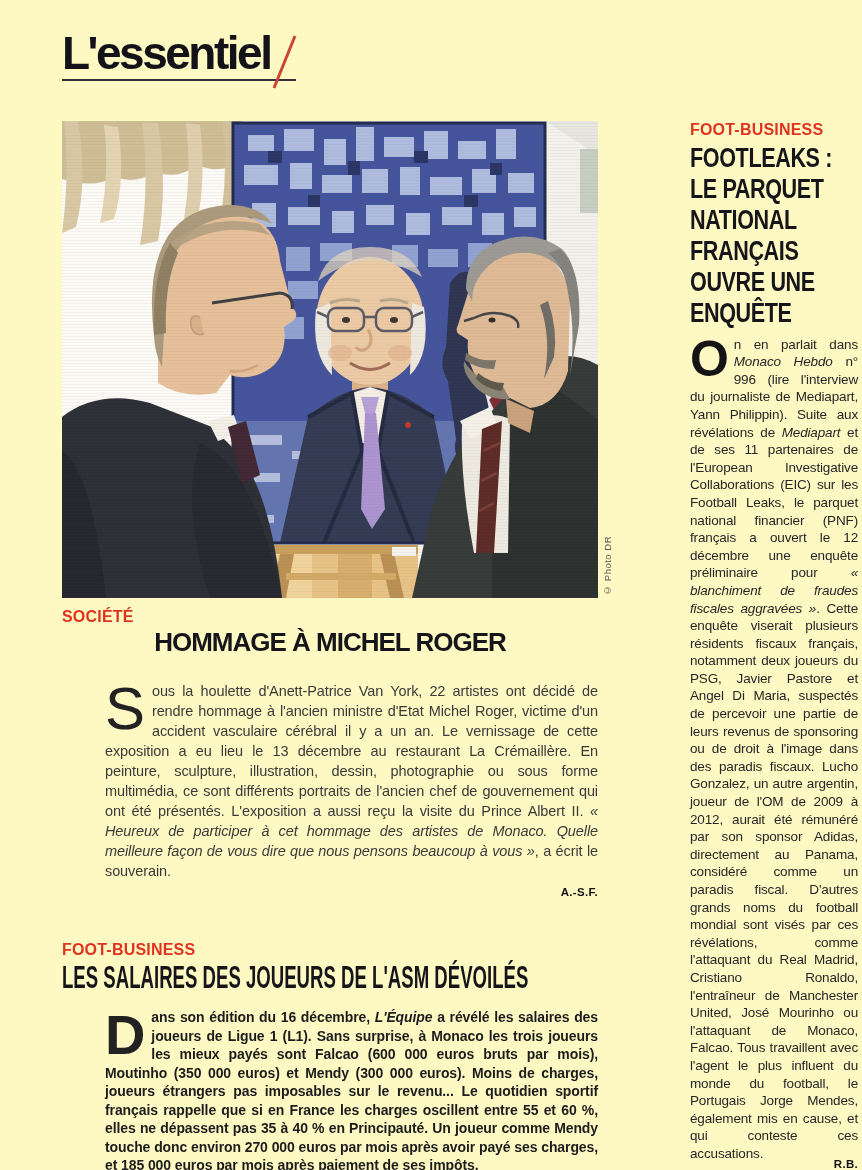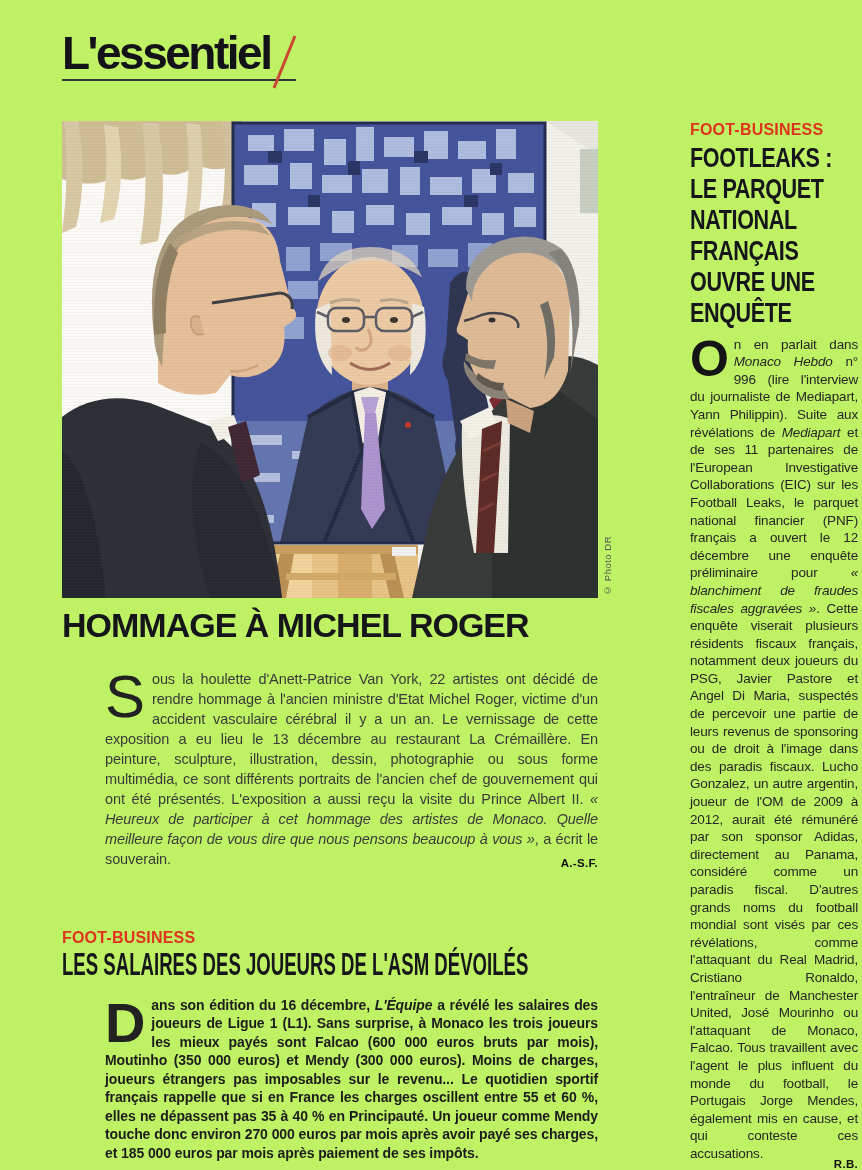--- a/index.html
+++ b/index.html
@@ -1,20 +1,20 @@
 <!DOCTYPE html>
 <html lang="fr"><head>
 <meta charset="utf-8">
 <style>
   html,body{margin:0;padding:0;background:#e9e9e6;}
   .page{
     position:relative;
     width:862px;height:1170px;
     margin:0 auto;
-    background:#bef264;
+    background:#fef9c3;
     font-family:"Liberation Sans",sans-serif;
     color:#333;
     box-sizing:border-box;
     padding:30px 0 0 62px;
     overflow:hidden;
   }
   
   .masthead{height:52px;margin-bottom:39px;}
   .brand{
     display:inline-block;position:relative;margin:0;
@@ -42,23 +42,24 @@
     position:absolute;right:-15px;bottom:2px;
     writing-mode:vertical-rl;transform:rotate(180deg);
     font-size:9.5px;color:#555;letter-spacing:.5px;white-space:nowrap;
   }
   
   .kicker{
     font-size:16px;font-weight:bold;color:#e0331f;
     letter-spacing:.2px;line-height:1.1;
   }
   .headline-1{
-    margin:3px 0 0;font-size:34px;font-weight:bold;
+    margin:3px 0 0;font-size:26px;font-weight:bold;
     letter-spacing:-1px;color:#15151a;line-height:1.02;
     white-space:nowrap;
+    text-align:center;
   }
   .headline-2{
     margin:3px 0 0;font-size:31px;font-weight:bold;
     color:#15151a;line-height:1.05;white-space:nowrap;
     transform:scaleX(.60);transform-origin:0 0;width:170%;
     letter-spacing:0px;
   }
   .headline-3{
     margin:4px 0 0;font-size:27px;font-weight:bold;
     color:#15151a;line-height:31px;
@@ -83,21 +84,21 @@
   .body-bold{
     margin:14px 0 0;padding-left:43px;
     font-size:14px;line-height:18.5px;font-weight:bold;color:#1c1c1c;
     text-align:justify;letter-spacing:-.1px;
   }
   .body-side{
     margin:7px 0 0;
     font-size:13.5px;line-height:17.6px;color:#262626;
     text-align:justify;letter-spacing:-.15px;
   }
-  .sig{float:right;font-weight:bold;font-size:11.5px;color:#111;margin-top:4px;letter-spacing:.3px;}
+  .sig{float:right;font-weight:bold;font-size:11.5px;color:#111;margin-top:21px;letter-spacing:.3px;}
   .body-side .sig{margin-top:11px;}
   em{}
 </style>
 </head>
 <body>
 
 <div class="page">
 
   <header class="masthead">
     <h1 class="brand">
@@ -275,20 +276,21 @@
           <path d="M92,214 q-2,-62 16,-92 l8,10 q-14,32 -12,80 Z" fill="#8f7f63"></path>
           <line x1="150" y1="182" x2="218" y2="172" stroke="#3f3f46" stroke-width="3"></line>
           <path d="M218,172 q14,2 12,16" stroke="#3f3f46" stroke-width="3" fill="none"></path>
           <path d="M138,196 q-11,-4 -9,9 q3,11 13,8" fill="#d8b28a" stroke="#c09c76" stroke-width="1.5"></path>
           <path d="M196,244 q-14,8 -28,6" stroke="#d0a67e" stroke-width="2.5" fill="none"></path>
         </svg>
         <figcaption class="credit">© Photo DR</figcaption>
       </figure>
 
       <section class="story-societe">
+        <div class="kicker">SOCIÉTÉ</div>
         <h2 class="headline-1">HOMMAGE À MICHEL ROGER</h2>
         <p class="body-light">
           <span class="dropcap">S</span><span>ous la houlette d'Anett-Patrice Van York, 22 artistes ont décidé de rendre hommage à l'ancien ministre d'Etat Michel Roger, victime d'un accident vasculaire cérébral il y a un an. Le vernissage de cette exposition a eu lieu le 13 décembre au restaurant La Crémaillère. En peinture, sculpture, illustration, dessin, photographie ou sous forme multimédia, ce sont différents portraits de l'ancien chef de gouvernement qui ont été présentés. L'exposition a aussi reçu la visite du Prince Albert II. </span><em>« Heureux de participer à cet hommage des artistes de Monaco. Quelle meilleure façon de vous dire que nous pensons beaucoup à vous »</em><span>, a écrit le souverain.</span>
           <span class="sig">A.-S.F.</span>
         </p>
       </section>
 
       <section class="story-salaires">
         <div class="kicker">FOOT-BUSINESS</div>
         <h2 class="headline-2">LES SALAIRES DES JOUEURS DE L'ASM DÉVOILÉS</h2>

